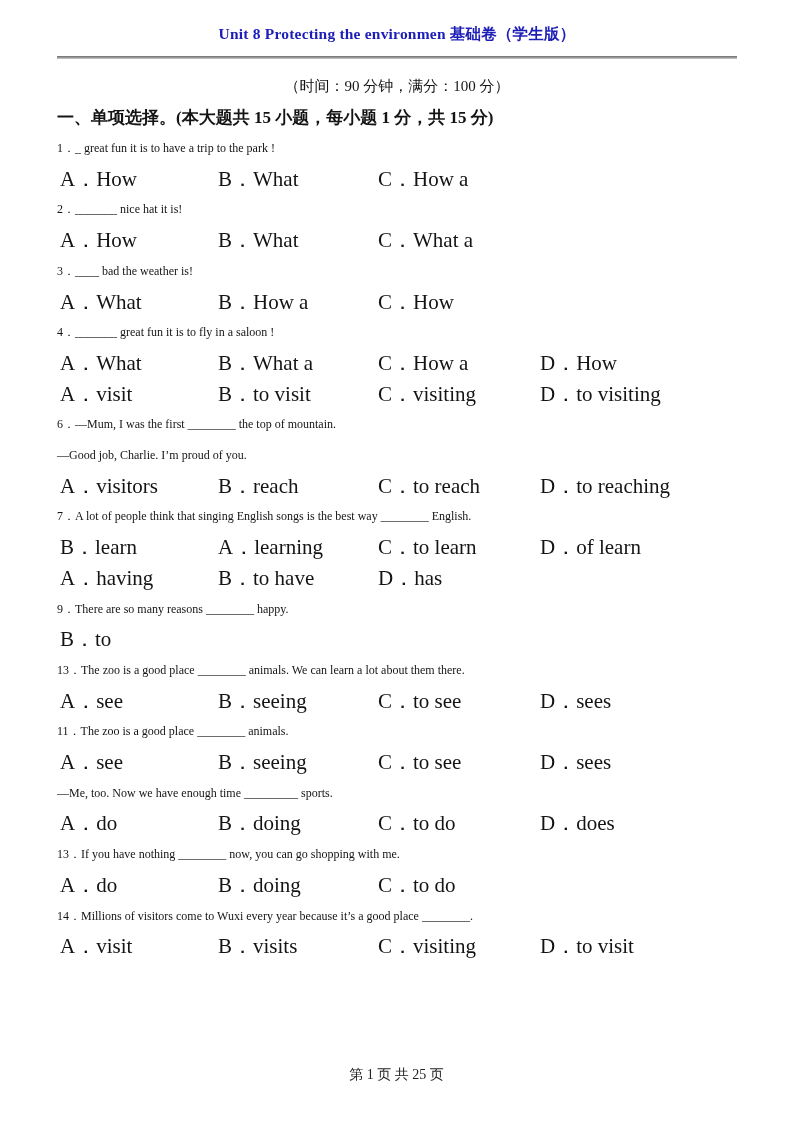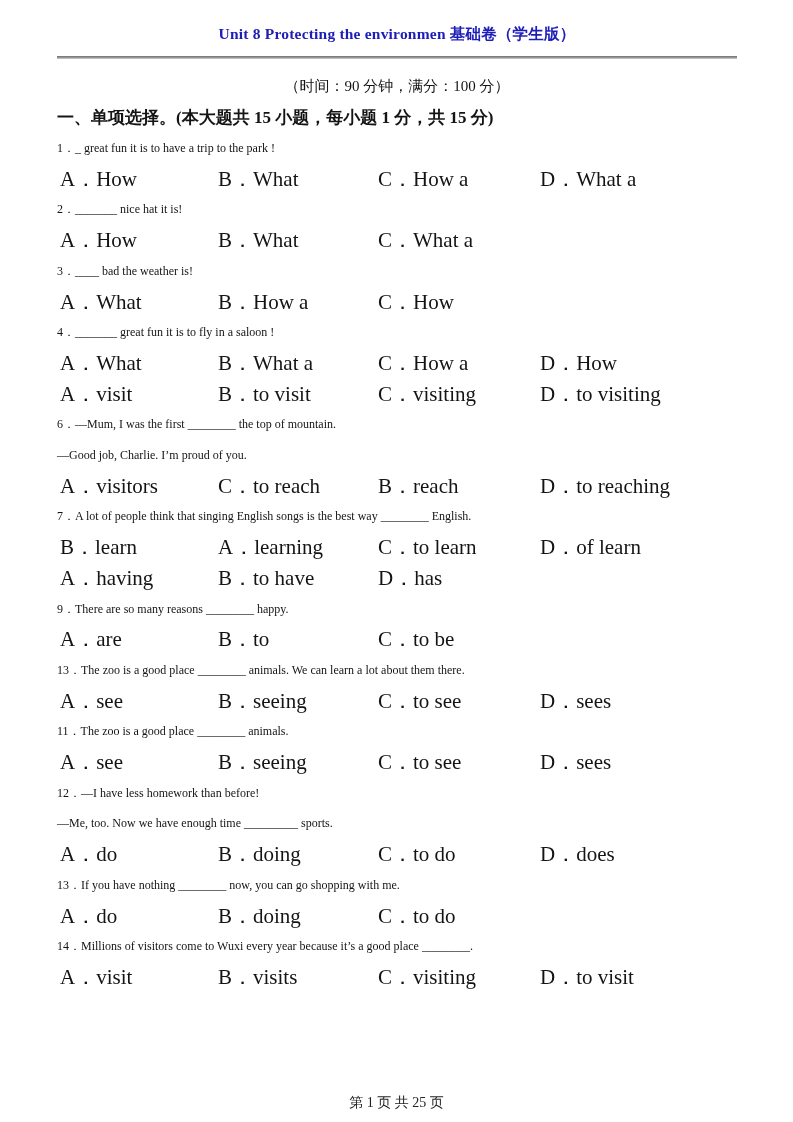--- a/index.html
+++ b/index.html
@@ -50,21 +50,21 @@
     padding-left: 3px;
   }
   .option {
     font-size: 21px;
     line-height: 30.7px;
     white-space: pre;
   }
   .page-footer {
     position: absolute;
     left: 0; right: 0;
-    bottom: 10px;
+    bottom: 38px;
     text-align: center;
     font-size: 14px;
     color: #222222;
   }
 </style>
 </head>
 <body>
 
 <div class="page">
   <div class="content">
@@ -77,21 +77,20 @@
 
     <div class="section-heading">一、单项选择。(本大题共 15 小题，每小题 1 分，共 15 分)</div>
 
     <div id="questions">
         <div>
           <div class="qline">1．_ great fun it is to have a trip to the park !</div>
           <div class="options">
             <div class="option">A．How</div>
             <div class="option">B．What</div>
             <div class="option">C．How a</div>
-            <div class="option">D．What a</div>
           </div>
         </div>
         <div>
           <div class="qline">2．_______ nice hat it is!</div>
           <div class="options">
             <div class="option">A．How</div>
             <div class="option">B．What</div>
             <div class="option">C．What a</div>
           </div>
         </div>
@@ -118,22 +117,22 @@
             <div class="option">B．to visit</div>
             <div class="option">C．visiting</div>
             <div class="option">D．to visiting</div>
           </div>
         </div>
         <div>
           <div class="qline">6．—Mum, I was the first ________ the top of mountain.</div>
           <div class="qline">—Good job, Charlie. I’m proud of you.</div>
           <div class="options">
             <div class="option">A．visitors</div>
+            <div class="option">B．reach</div>
             <div class="option">C．to reach</div>
-            <div class="option">B．reach</div>
             <div class="option">D．to reaching</div>
           </div>
         </div>
         <div>
           <div class="qline">7．A lot of people think that singing English songs is the best way ________ English.</div>
           <div class="options">
             <div class="option">B．learn</div>
             <div class="option">A．learning</div>
             <div class="option">C．to learn</div>
             <div class="option">D．of learn</div>
@@ -142,23 +141,21 @@
         <div>
           <div class="options">
             <div class="option">A．having</div>
             <div class="option">B．to have</div>
             <div class="option">D．has</div>
           </div>
         </div>
         <div>
           <div class="qline">9．There are so many reasons ________ happy.</div>
           <div class="options">
-            <div class="option">A．are</div>
             <div class="option">B．to</div>
-            <div class="option">C．to be</div>
           </div>
         </div>
         <div>
           <div class="qline">13．The zoo is a good place ________ animals. We can learn a lot about them there.</div>
           <div class="options">
             <div class="option">A．see</div>
             <div class="option">B．seeing</div>
             <div class="option">C．to see</div>
             <div class="option">D．sees</div>
           </div>
@@ -166,21 +163,20 @@
         <div>
           <div class="qline">11．The zoo is a good place ________ animals.</div>
           <div class="options">
             <div class="option">A．see</div>
             <div class="option">B．seeing</div>
             <div class="option">C．to see</div>
             <div class="option">D．sees</div>
           </div>
         </div>
         <div>
-          <div class="qline">12．—I have less homework than before!</div>
           <div class="qline">—Me, too. Now we have enough time _________ sports.</div>
           <div class="options">
             <div class="option">A．do</div>
             <div class="option">B．doing</div>
             <div class="option">C．to do</div>
             <div class="option">D．does</div>
           </div>
         </div>
         <div>
           <div class="qline">13．If you have nothing ________ now, you can go shopping with me.</div>

